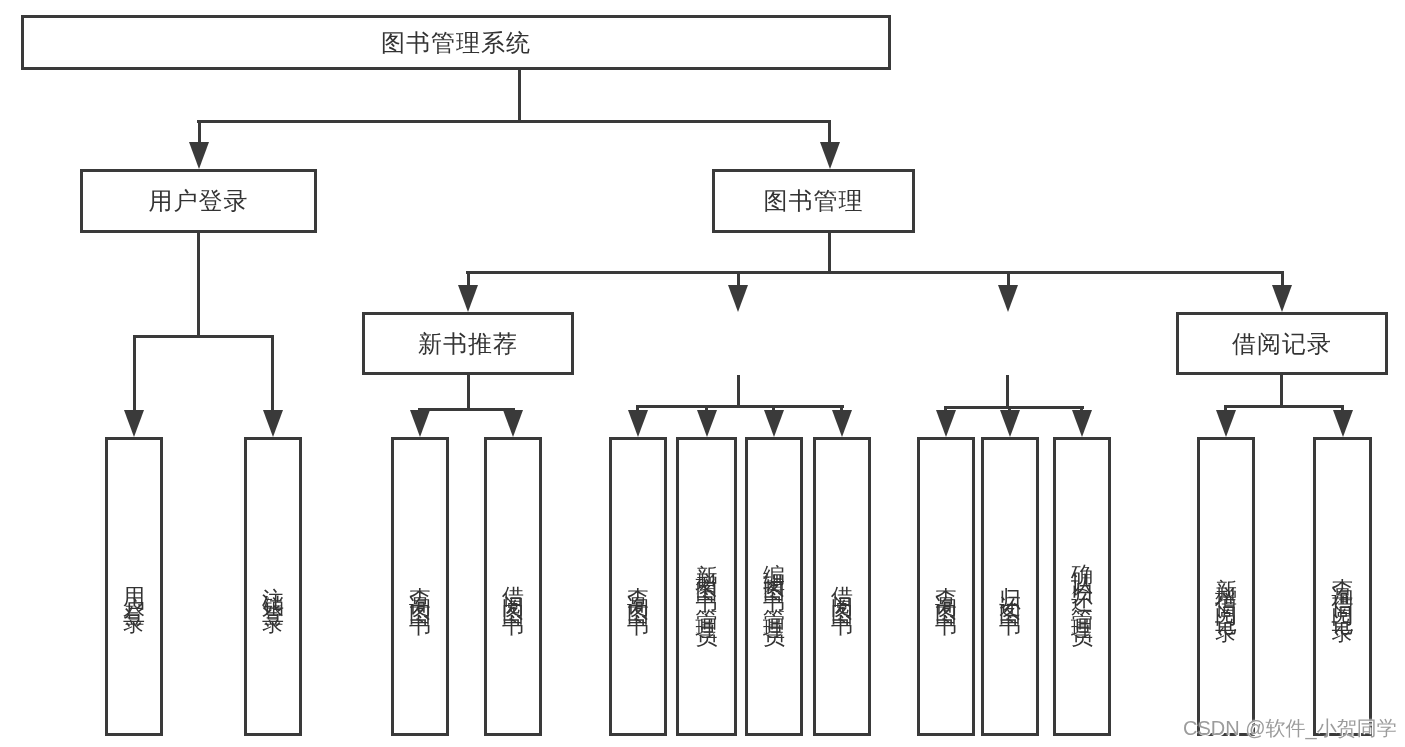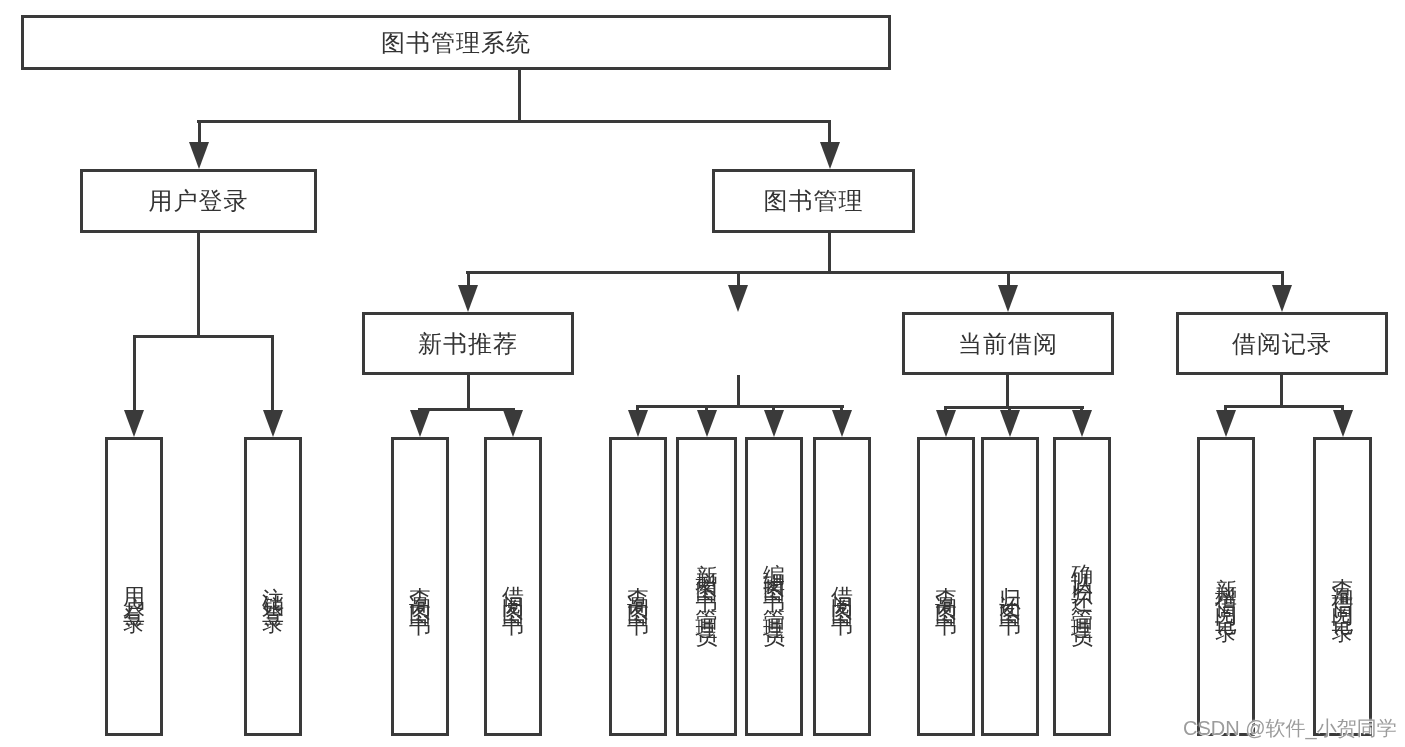--- a/index.html
+++ b/index.html
@@ -63,21 +63,20 @@
   <div class="vline" style="left:467px; top:271px; height:16px;"></div>
   <div class="arr" style="left:458px; top:285px;"></div>
   <div class="vline" style="left:737px; top:271px; height:16px;"></div>
   <div class="arr" style="left:728px; top:285px;"></div>
   <div class="vline" style="left:1007px; top:271px; height:16px;"></div>
   <div class="arr" style="left:998px; top:285px;"></div>
   <div class="vline" style="left:1281px; top:271px; height:16px;"></div>
   <div class="arr" style="left:1272px; top:285px;"></div>
 
   <div class="box" style="left:362px; top:312px; width:212px; height:63px;">新书推荐</div>
-  <div class="box" style="left:902px; top:312px; width:212px; height:63px;">当前借阅</div>
   <div class="box" style="left:1176px; top:312px; width:212px; height:63px;">借阅记录</div>
 
   <div class="vline" style="left:467px; top:375px; height:36px;"></div>
   <div class="hline" style="left:418px; top:408px; width:97px;"></div>
   <div class="vline" style="left:418px; top:408px; height:6px;"></div>
   <div class="arr" style="left:410px; top:410px;"></div>
   <div class="vline" style="left:511px; top:408px; height:6px;"></div>
   <div class="arr" style="left:503px; top:410px;"></div>
 
   <div class="vline" style="left:737px; top:375px; height:33px;"></div>

